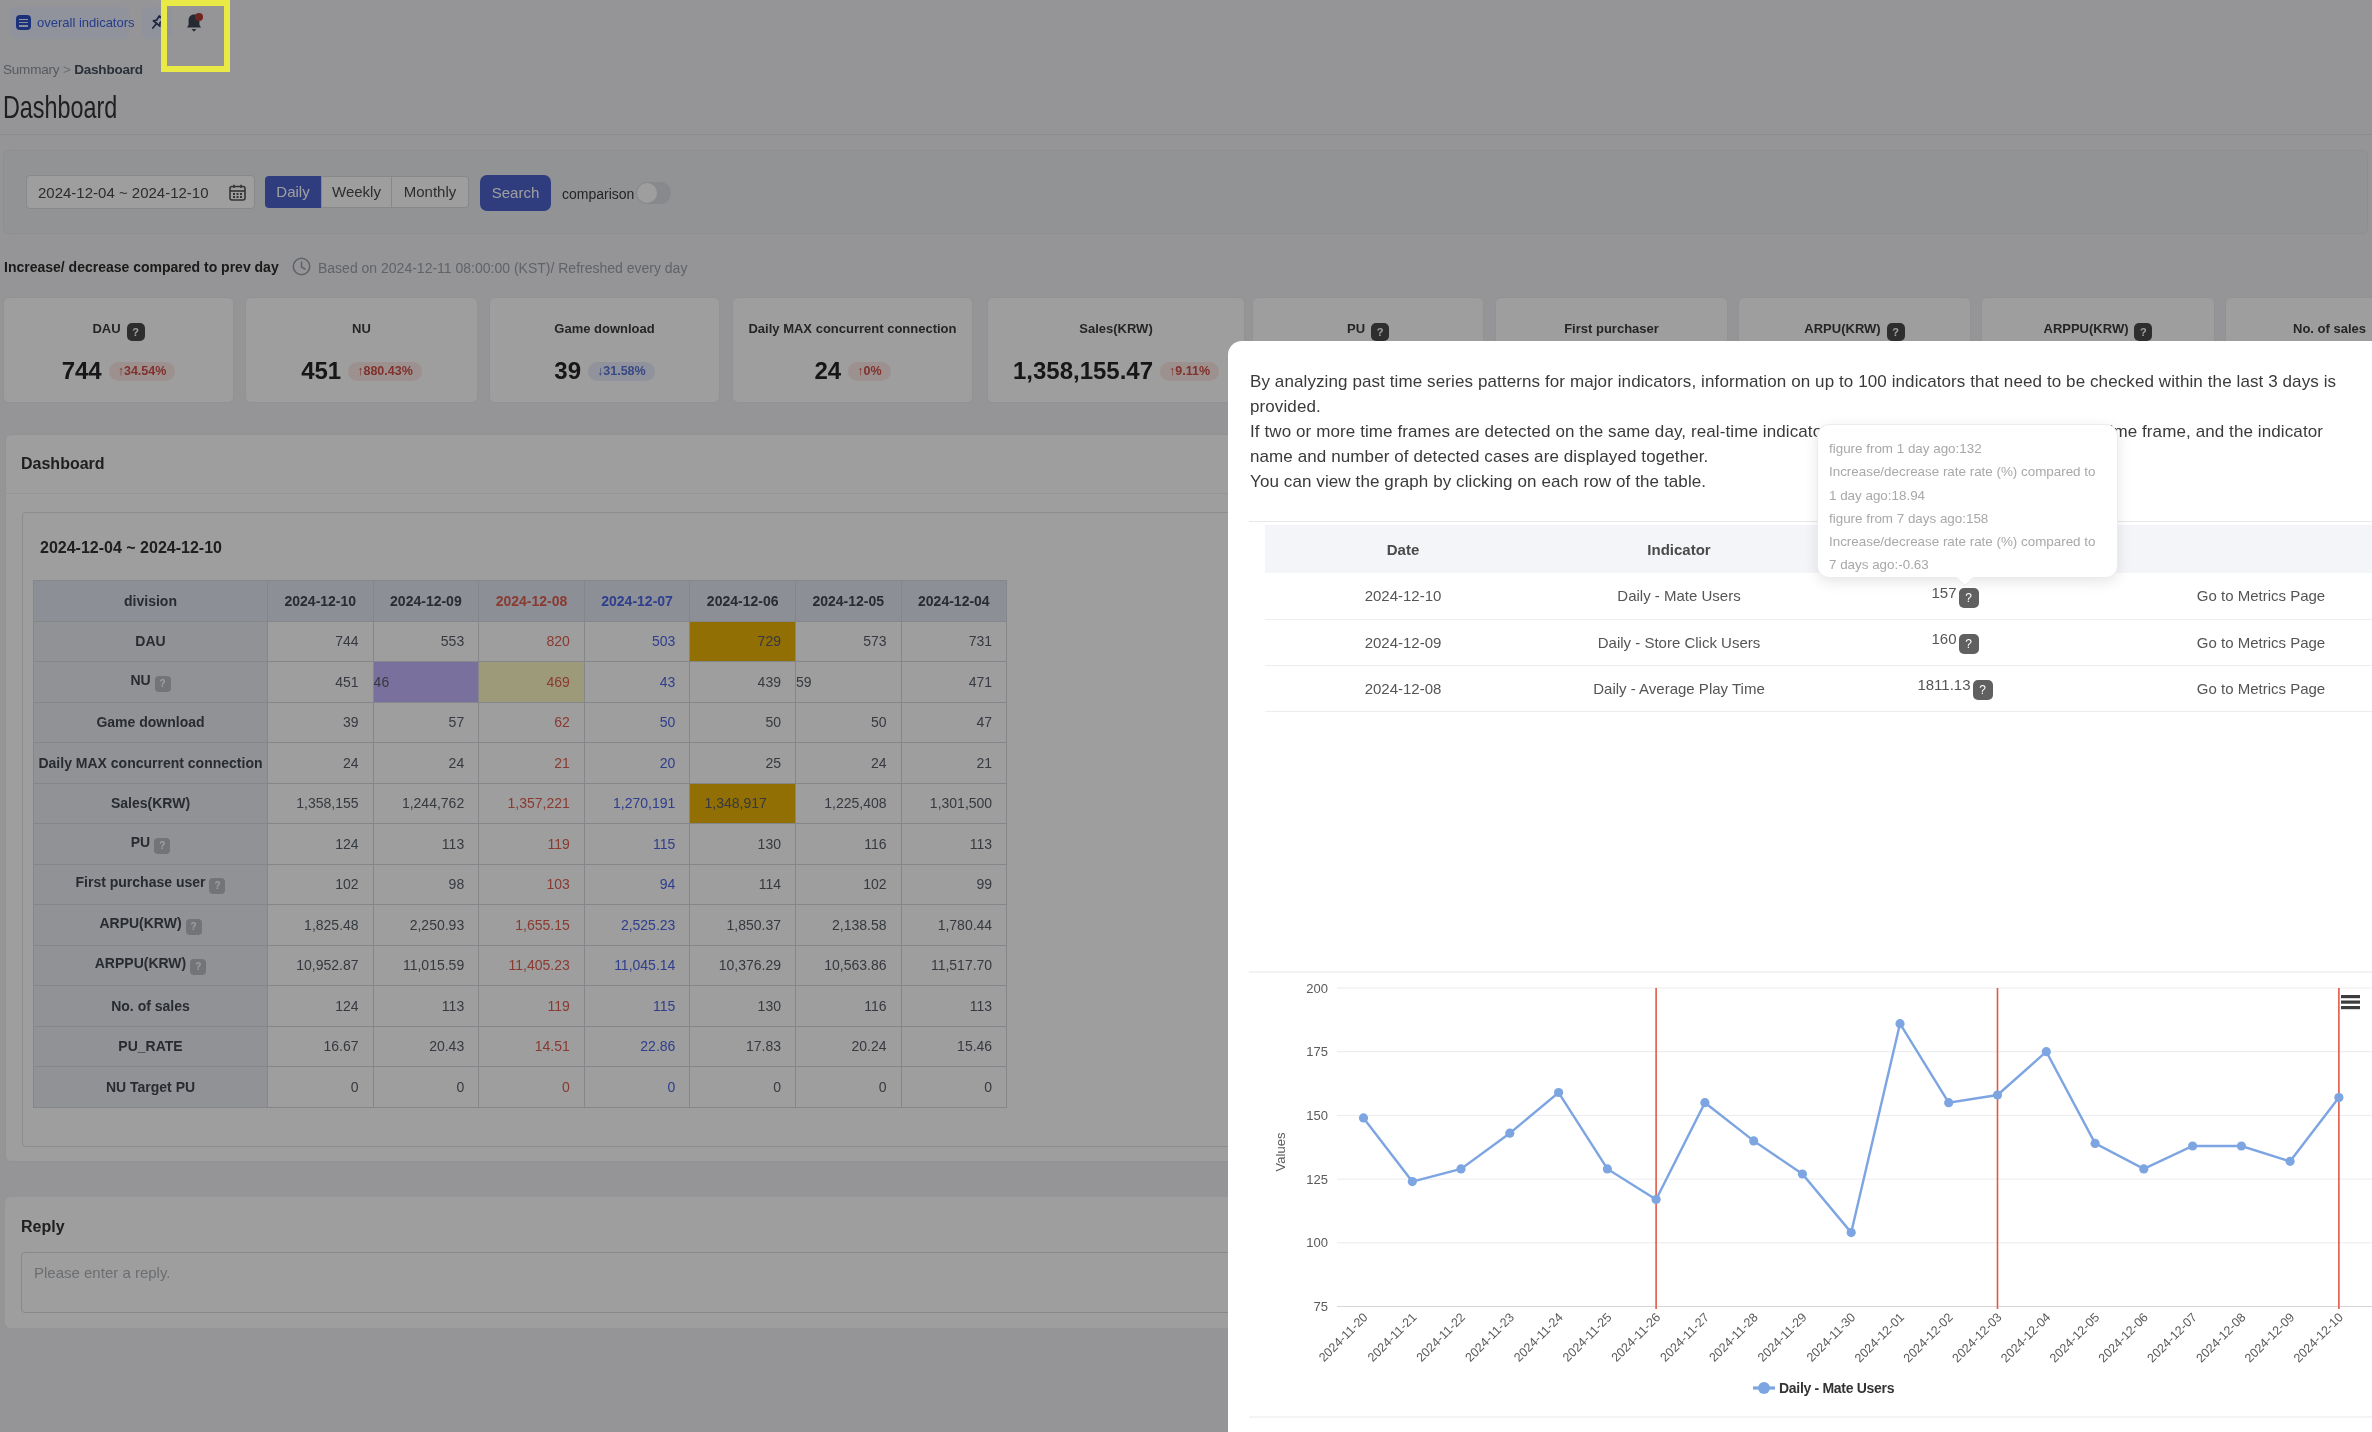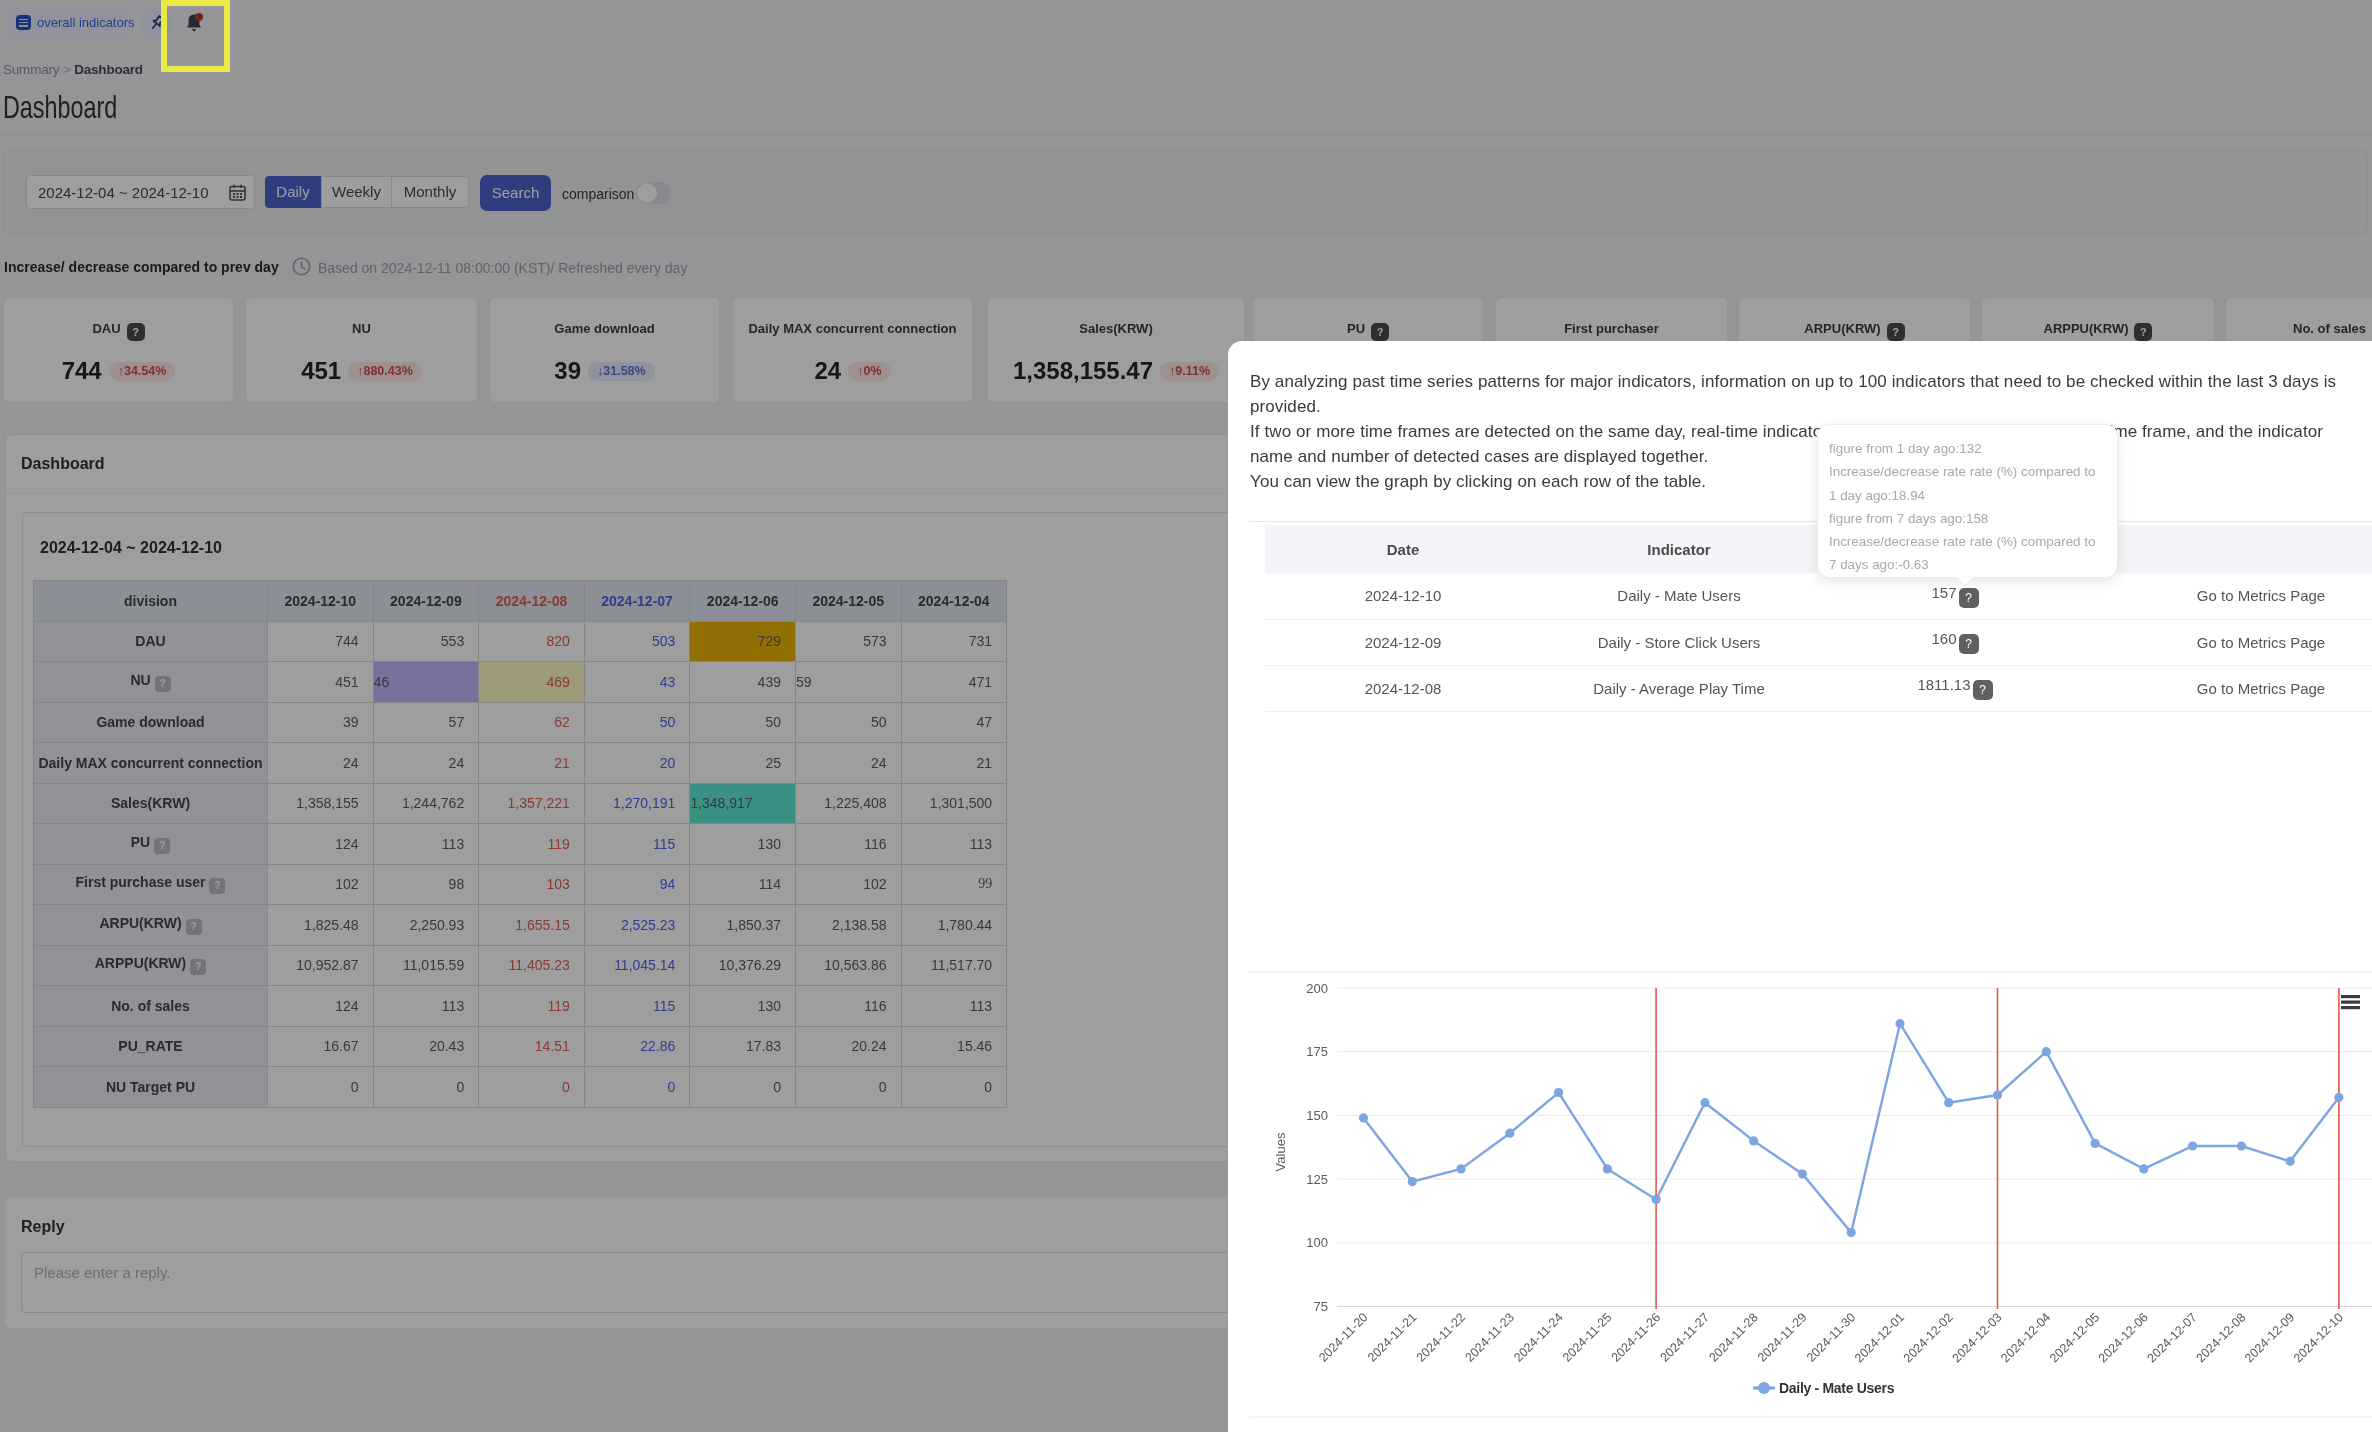--- a/index.html
+++ b/index.html
@@ -170,21 +170,21 @@
             <td style="border:1px solid #d5d8de;background:#fff;text-align:right;padding-right:14px;color:#585d66;">25</td>
             <td style="border:1px solid #d5d8de;background:#fff;text-align:right;padding-right:14px;color:#585d66;">24</td>
             <td style="border:1px solid #d5d8de;background:#fff;text-align:right;padding-right:14px;color:#585d66;">21</td>
           </tr>
           <tr style="height:40.5px;">
             <td style="border:1px solid #d5d8de;background:#e9ecf3;text-align:center;font-weight:bold;color:#42464e;">Sales(KRW)</td>
             <td style="border:1px solid #d5d8de;background:#fff;text-align:right;padding-right:14px;color:#585d66;">1,358,155</td>
             <td style="border:1px solid #d5d8de;background:#fff;text-align:right;padding-right:14px;color:#585d66;">1,244,762</td>
             <td style="border:1px solid #d5d8de;background:#fff;text-align:right;padding-right:14px;color:#de5e4f;">1,357,221</td>
             <td style="border:1px solid #d5d8de;background:#fff;text-align:right;padding-right:14px;color:#4c64e4;">1,270,191</td>
-            <td style="border:1px solid #d5d8de;background:#5eead4;text-align:left;padding-right:14px;color:#585d66;">1,348,917</td>
+            <td style="border:1px solid #d5d8de;background:#eab308;text-align:center;padding-right:14px;color:#585d66;">1,348,917</td>
             <td style="border:1px solid #d5d8de;background:#fff;text-align:right;padding-right:14px;color:#585d66;">1,225,408</td>
             <td style="border:1px solid #d5d8de;background:#fff;text-align:right;padding-right:14px;color:#585d66;">1,301,500</td>
           </tr>
           <tr style="height:40.5px;">
             <td style="border:1px solid #d5d8de;background:#e9ecf3;text-align:center;font-weight:bold;color:#42464e;">PU<span style="display:inline-block;width:16px;height:16px;background:#b9bcc1;border-radius:4px;color:#fff;font-size:10px;line-height:16px;text-align:center;vertical-align:-2px;margin-left:4px;">?</span></td>
             <td style="border:1px solid #d5d8de;background:#fff;text-align:right;padding-right:14px;color:#585d66;">124</td>
             <td style="border:1px solid #d5d8de;background:#fff;text-align:right;padding-right:14px;color:#585d66;">113</td>
             <td style="border:1px solid #d5d8de;background:#fff;text-align:right;padding-right:14px;color:#de5e4f;">119</td>
             <td style="border:1px solid #d5d8de;background:#fff;text-align:right;padding-right:14px;color:#4c64e4;">115</td>
             <td style="border:1px solid #d5d8de;background:#fff;text-align:right;padding-right:14px;color:#585d66;">130</td>
@@ -192,21 +192,21 @@
             <td style="border:1px solid #d5d8de;background:#fff;text-align:right;padding-right:14px;color:#585d66;">113</td>
           </tr>
           <tr style="height:40.5px;">
             <td style="border:1px solid #d5d8de;background:#e9ecf3;text-align:center;font-weight:bold;color:#42464e;">First purchase user<span style="display:inline-block;width:16px;height:16px;background:#b9bcc1;border-radius:4px;color:#fff;font-size:10px;line-height:16px;text-align:center;vertical-align:-2px;margin-left:4px;">?</span></td>
             <td style="border:1px solid #d5d8de;background:#fff;text-align:right;padding-right:14px;color:#585d66;">102</td>
             <td style="border:1px solid #d5d8de;background:#fff;text-align:right;padding-right:14px;color:#585d66;">98</td>
             <td style="border:1px solid #d5d8de;background:#fff;text-align:right;padding-right:14px;color:#de5e4f;">103</td>
             <td style="border:1px solid #d5d8de;background:#fff;text-align:right;padding-right:14px;color:#4c64e4;">94</td>
             <td style="border:1px solid #d5d8de;background:#fff;text-align:right;padding-right:14px;color:#585d66;">114</td>
             <td style="border:1px solid #d5d8de;background:#fff;text-align:right;padding-right:14px;color:#585d66;">102</td>
-            <td style="border:1px solid #d5d8de;background:#fff;text-align:right;padding-right:14px;color:#585d66;font-family:Liberation Serif, serif;">99</td>
+            <td style="border:1px solid #d5d8de;background:#fff;text-align:right;padding-right:14px;color:#585d66;">99</td>
           </tr>
           <tr style="height:40.5px;">
             <td style="border:1px solid #d5d8de;background:#e9ecf3;text-align:center;font-weight:bold;color:#42464e;">ARPU(KRW)<span style="display:inline-block;width:16px;height:16px;background:#b9bcc1;border-radius:4px;color:#fff;font-size:10px;line-height:16px;text-align:center;vertical-align:-2px;margin-left:4px;">?</span></td>
             <td style="border:1px solid #d5d8de;background:#fff;text-align:right;padding-right:14px;color:#585d66;">1,825.48</td>
             <td style="border:1px solid #d5d8de;background:#fff;text-align:right;padding-right:14px;color:#585d66;">2,250.93</td>
             <td style="border:1px solid #d5d8de;background:#fff;text-align:right;padding-right:14px;color:#de5e4f;">1,655.15</td>
             <td style="border:1px solid #d5d8de;background:#fff;text-align:right;padding-right:14px;color:#4c64e4;">2,525.23</td>
             <td style="border:1px solid #d5d8de;background:#fff;text-align:right;padding-right:14px;color:#585d66;">1,850.37</td>
             <td style="border:1px solid #d5d8de;background:#fff;text-align:right;padding-right:14px;color:#585d66;">2,138.58</td>
             <td style="border:1px solid #d5d8de;background:#fff;text-align:right;padding-right:14px;color:#585d66;">1,780.44</td>

